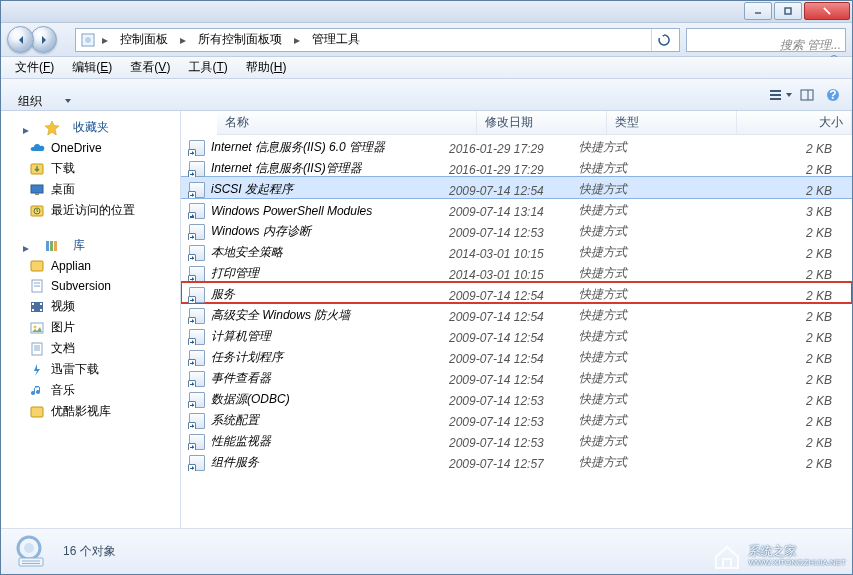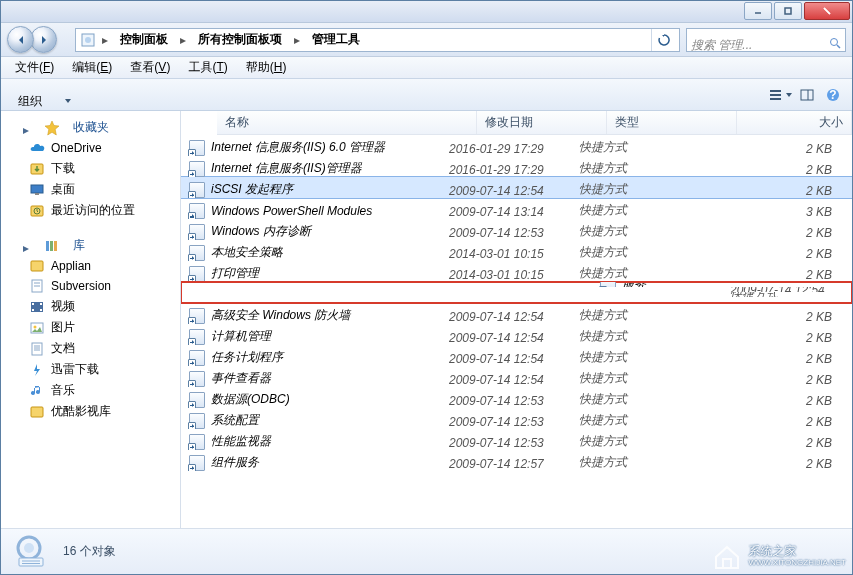--- a/index.html
+++ b/index.html
@@ -16,25 +16,25 @@
 .win-btn.close svg { stroke:#fff; }
 
 
 .addrrow { height: 34px; background: linear-gradient(#eef3fa,#dce6f4); display:flex; align-items:center; padding: 3px 6px; gap:6px; border-bottom: 1px solid #c0cee0; }
 .nav-btns { width: 62px; height: 28px; display:flex; align-items:center; }
 .nav-back,.nav-fwd { width:27px; height:27px; border-radius:50%; background: radial-gradient(circle at 35% 30%, #ffffff 0%, #f0f4fb 25%, #b5c8df 60%, #8ba6c7 100%); border:1px solid #89a5c5; display:flex;align-items:center;justify-content:center; box-shadow: 0 1px 2px rgba(0,0,0,0.2);}
 .nav-fwd { margin-left:-4px; z-index:0; }
 .nav-back { z-index:1;}
 .nav-btns svg { fill:#2b5c8e; }
 .addr { flex:1; height:24px; border:1px solid #9db5d0; background:#fff; display:flex; align-items:center; padding:0 4px; gap:4px; }
-.crumb { padding: 5px 6px; height: 100%; display:flex; align-items:center; cursor:default;font-weight:bold; }
+.crumb { padding: 5px 6px; height: 100%; display:flex; align-items:center; cursor:default; }
 .crumb-sep { color:#555; padding:0 2px; }
 .addr .spacer{flex:1;}
 .refresh-btn{width:24px;height:22px;border-left:1px solid #cdd9e8;display:flex;align-items:center;justify-content:center;}
-.search { width:160px; height:24px; border:1px solid #9db5d0; background:#fff; display:flex; align-items:flex-start; padding:8px 4px; color:#888; font-style:italic;}
+.search { width:160px; height:24px; border:1px solid #9db5d0; background:#fff; display:flex; align-items:flex-end; padding:8px 4px; color:#888; font-style:italic;flex-direction:column;}
 .search .sicn{margin-left:auto;}
 
 
 .menubar { height:22px; background: linear-gradient(#f7fafd,#e9eff8); border-bottom:1px solid #c8d5e6; display:flex; align-items:center; padding:0 6px; gap:2px; }
 .menubar .mi { padding: 2px 8px; cursor:default; }
 .mi .ul { text-decoration: underline; }
 
 
 .toolbar { height:32px; background: linear-gradient(#f4f8fd,#e2ebf7); border-bottom:1px solid #c3d2e4; display:flex; align-items:center; padding:0 6px; }
 .org-btn { padding:3px 10px; border:1px solid transparent; border-radius:2px; display:flex;align-items:center;gap:22px; cursor:default;margin-top:13px;}
@@ -58,21 +58,21 @@
 .listwrap{flex:1;display:flex;flex-direction:column;min-width:0;}
 .cols{height:24px;border-bottom:1px solid #e0e6ef;display:flex;align-items:center;background:linear-gradient(#fdfefe,#eef3fa);margin-left:36px;}
 .col{padding:0 8px;height:100%;display:flex;align-items:center;border-right:1px solid #e4e9f1;color:#3b4f66;cursor:default;}
 .col.name{width:260px;}
 .col.date{width:130px;}
 .col.type{width:130px;}
 .col.size{flex:1;text-align:right;justify-content:flex-end;}
 .rows{flex:1;overflow:auto;}
 .row{display:flex;align-items:flex-end;height:21px;padding:0 0;cursor:default;font-style:italic;}
 .row.sel{background:#d6e8ff;outline:1px solid #8ab4e8;}
-.row.highlight{outline:2px solid #d63a2b;outline-offset:-1px; position:relative; z-index:5;flex-direction:column;}
+.row.highlight{outline:2px solid #d63a2b;outline-offset:-1px; position:relative; z-index:5;}
 .cell{padding:0 8px;display:flex;align-items:center;gap:6px;overflow:hidden;white-space:nowrap;}
 .cell.name{width:260px;}
 .cell.date{width:130px;color:#555;}
 .cell.type{width:130px;color:#555;}
 .cell.size{flex:1;justify-content:flex-end;color:#555;padding-right:20px;margin-top:6px;}
 .shortcut-ic{width:16px;height:16px;position:relative;flex-shrink:0;}
 .shortcut-ic .base{position:absolute;inset:0;border:1px solid #89a3c2;background:linear-gradient(#fbfdff,#dae6f5);border-radius:1px;}
 .shortcut-ic .arrow{position:absolute;left:-1px;bottom:-1px;width:8px;height:8px;background:#fff;border:1px solid #5b7fa3;border-radius:1px;}
 .shortcut-ic .arrow::after{content:'';position:absolute;left:1px;top:3px;width:4px;height:1.5px;background:#2b5c8e;}
 .shortcut-ic .arrow::before{content:'';position:absolute;left:3px;top:1px;border:2px solid transparent;border-left-color:#2b5c8e;}

